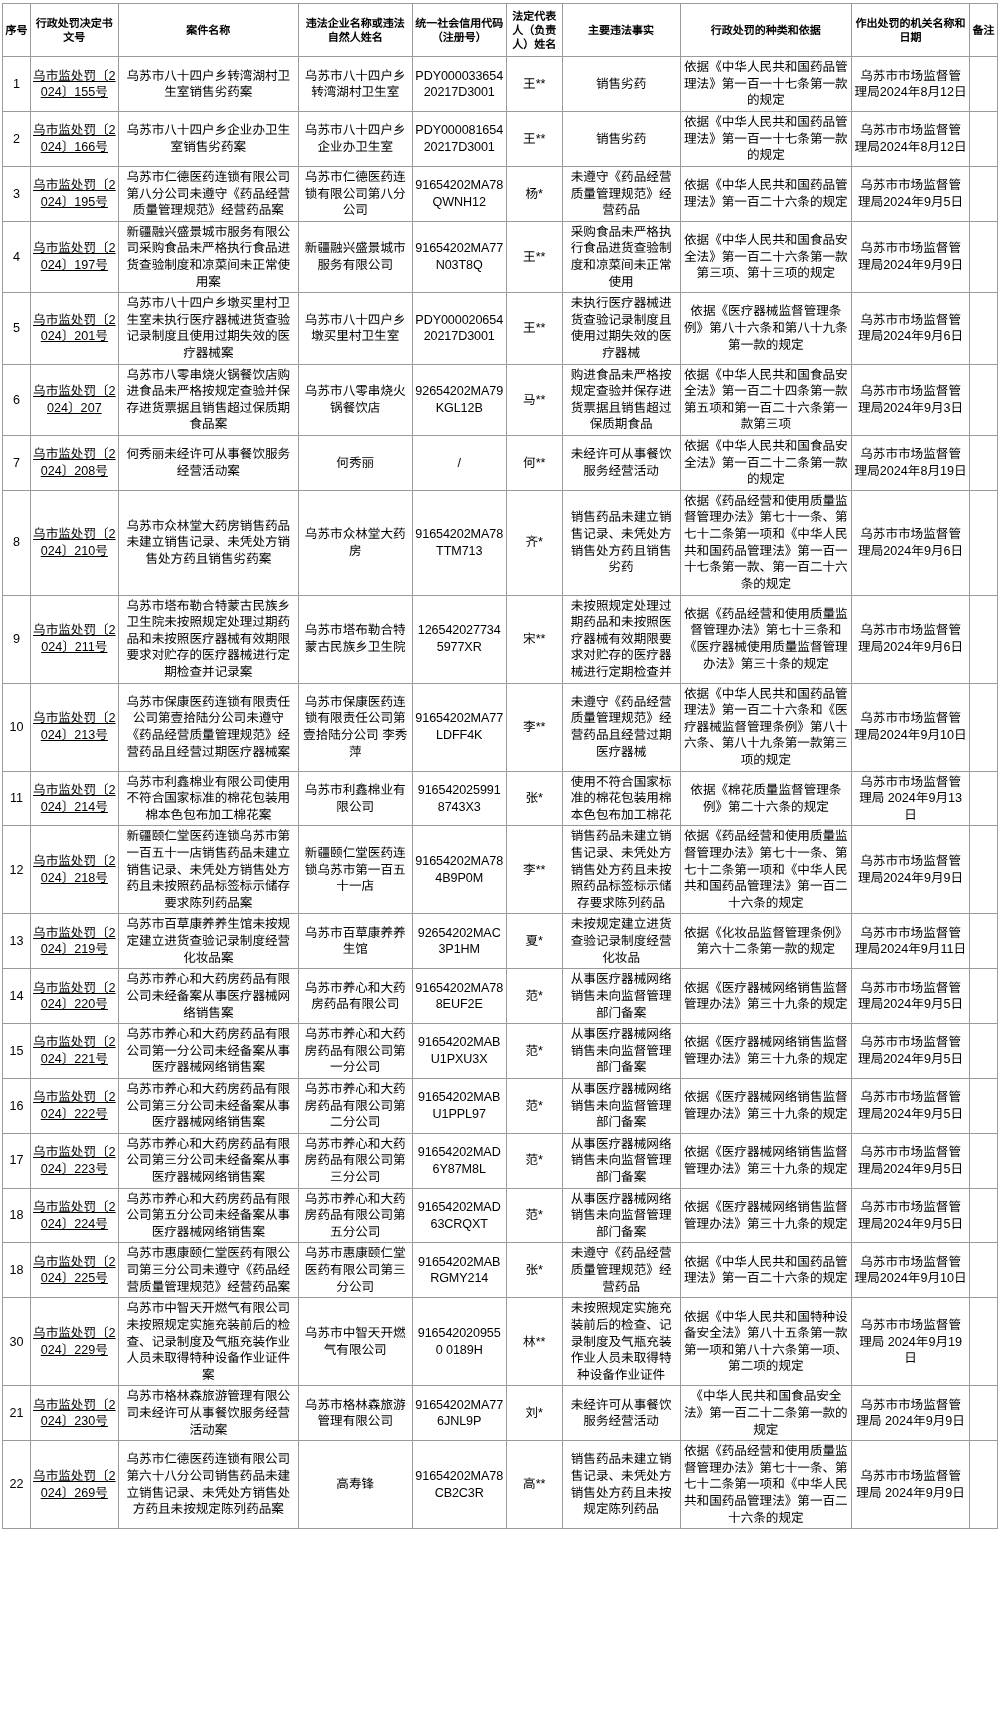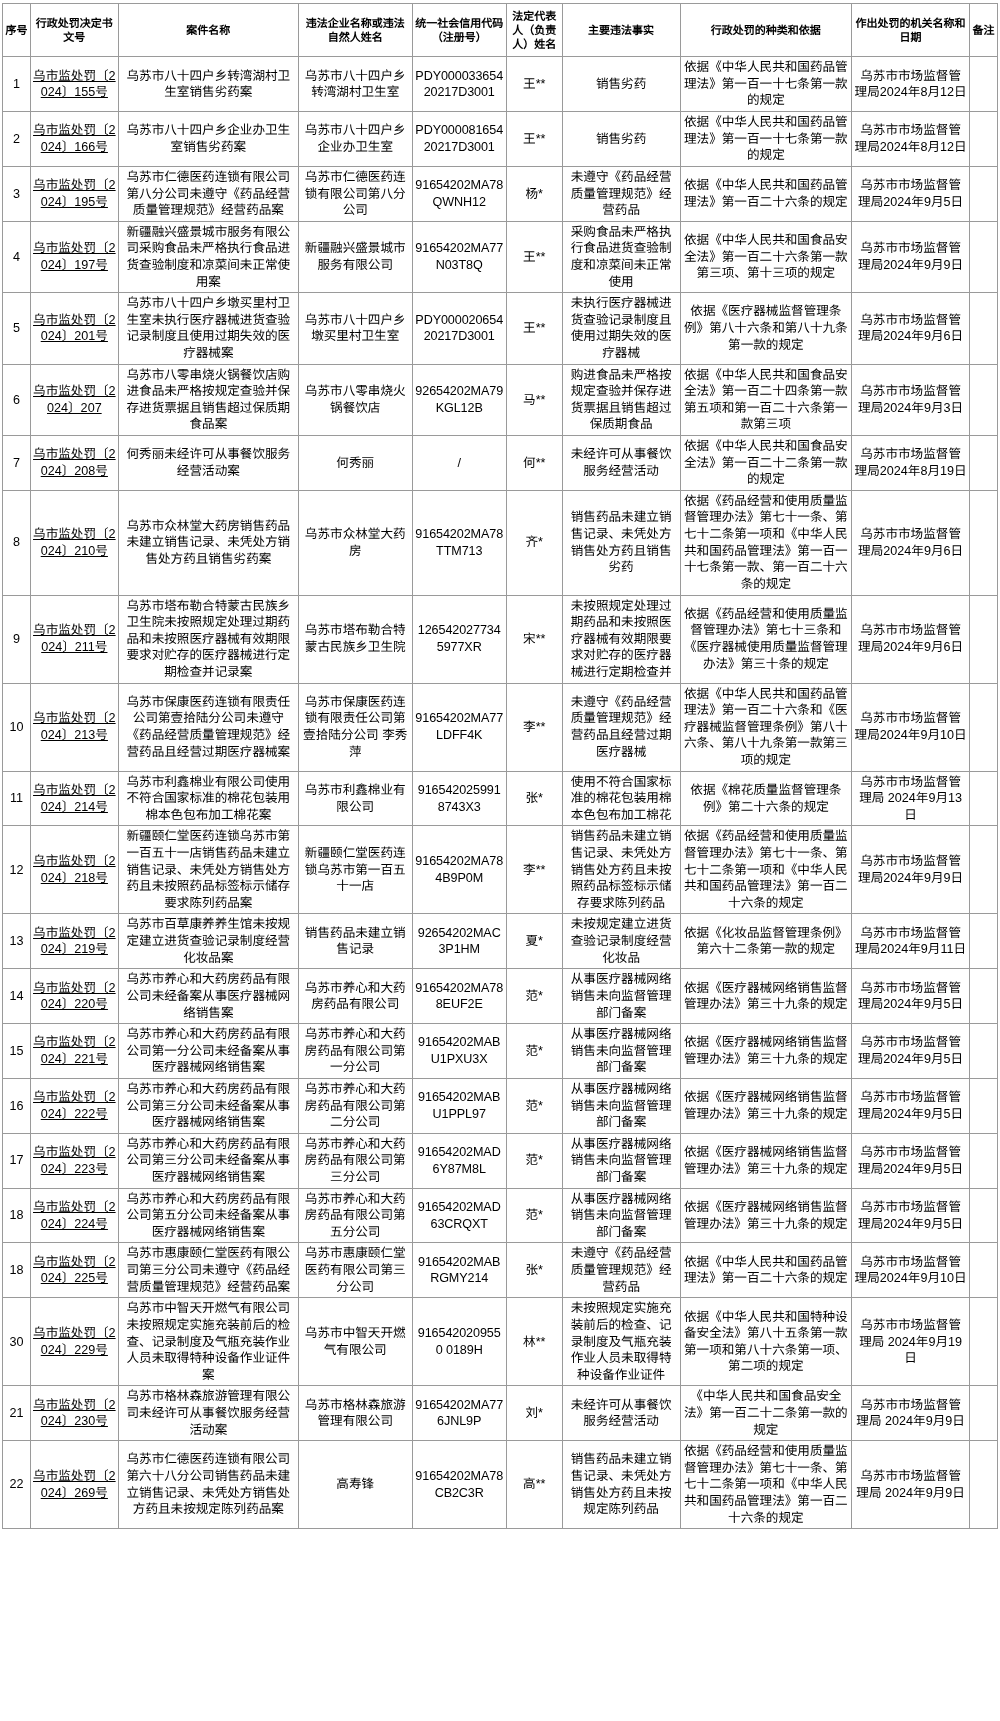--- a/index.html
+++ b/index.html
@@ -243,21 +243,21 @@
           <td class="legalrep">李**</td>
           <td class="facts">销售药品未建立销售记录、未凭处方销售处方药且未按照药品标签标示储存要求陈列药品</td>
           <td class="basis">依据《药品经营和使用质量监督管理办法》第七十一条、第七十二条第一项和《中华人民共和国药品管理法》第一百二十六条的规定</td>
           <td class="organ">乌苏市市场监督管理局2024年9月9日</td>
           <td class="remark"></td>
         </tr>
         <tr>
           <td class="idx">13</td>
           <td class="docno">乌市监处罚〔2024〕219号</td>
           <td class="case">乌苏市百草康养养生馆未按规定建立进货查验记录制度经营化妆品案</td>
-          <td class="entity">销售药品未建立销售记录</td>
+          <td class="entity">乌苏市百草康养养生馆</td>
           <td class="credit">92654202MAC3P1HM</td>
           <td class="legalrep">夏*</td>
           <td class="facts">未按规定建立进货查验记录制度经营化妆品</td>
           <td class="basis">依据《化妆品监督管理条例》第六十二条第一款的规定</td>
           <td class="organ">乌苏市市场监督管理局2024年9月11日</td>
           <td class="remark"></td>
         </tr>
         <tr>
           <td class="idx">14</td>
           <td class="docno">乌市监处罚〔2024〕220号</td>

